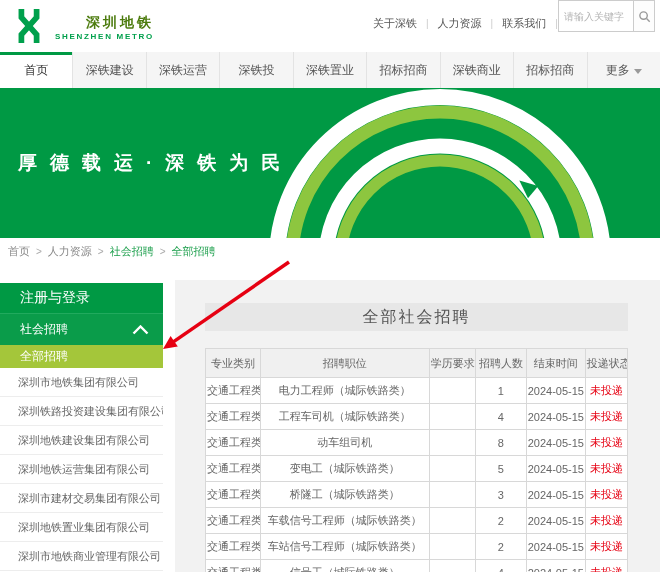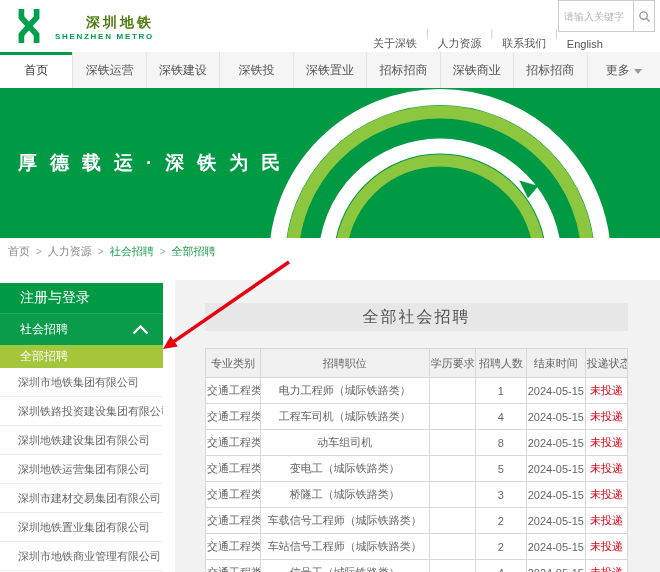--- a/index.html
+++ b/index.html
@@ -5,21 +5,21 @@
   html,body{margin:0;padding:0;background:#fff;}
   .page{position:relative;width:660px;height:572px;overflow:hidden;background:#fff;
         font-family:"Liberation Sans","DejaVu Sans",sans-serif;}
 
   
   .header{position:absolute;top:0;left:0;right:0;height:52px;background:#fff;border-bottom:1px solid #ededed;}
   .logo{position:absolute;left:10px;top:7px;display:flex;align-items:center;gap:7px;cursor:pointer;}
   .logo-cn{font-size:14px;font-weight:bold;color:#4d7c0f;letter-spacing:3px;line-height:1;text-align:right;}
   .logo-en{font-size:8px;font-weight:bold;color:#00A04C;letter-spacing:1.7px;margin-top:3px;}
   .top-links{position:absolute;left:373px;top:16px;display:flex;align-items:center;font-size:11px;color:#555;}
-  .top-link{cursor:pointer;white-space:nowrap;margin-top:20px;}
+  .top-link{cursor:pointer;white-space:nowrap;}
   .tl-sep{color:#ccc;margin:0 9px;font-size:10px;}
   .search{position:absolute;right:5px;top:0;width:97px;height:32px;border:1px solid #ccc;display:flex;background:#fff;box-sizing:border-box;}
   .search input{flex:1;min-width:0;border:0;outline:0;font-size:10px;padding:0 5px;color:#666;background:transparent;}
   .search input::placeholder{color:#b5b5b5;}
   .search-btn{width:20px;border-left:1px solid #ccc;display:flex;align-items:center;justify-content:center;cursor:pointer;background:#fdfdfd;}
 
   
   .nav{position:absolute;top:52px;left:0;right:0;height:36px;background:#f5f5f5;display:flex;}
   .nav-item{flex:1;display:flex;align-items:center;justify-content:center;gap:4px;font-size:12px;color:#555;
             border-right:1px solid #e3e3e3;cursor:pointer;}
@@ -102,24 +102,24 @@
         </svg>
       </div>
     </div>
   </div>
 
   <div class="nav">
     <div class="nav-item active">
         <span>首页</span>
       </div>
     <div class="nav-item">
+        <span>深铁建设</span>
+      </div>
+    <div class="nav-item">
         <span>深铁运营</span>
-      </div>
-    <div class="nav-item">
-        <span>深铁建设</span>
       </div>
     <div class="nav-item">
         <span>深铁投</span>
       </div>
     <div class="nav-item">
         <span>深铁置业</span>
       </div>
     <div class="nav-item">
         <span>招标招商</span>
       </div>

